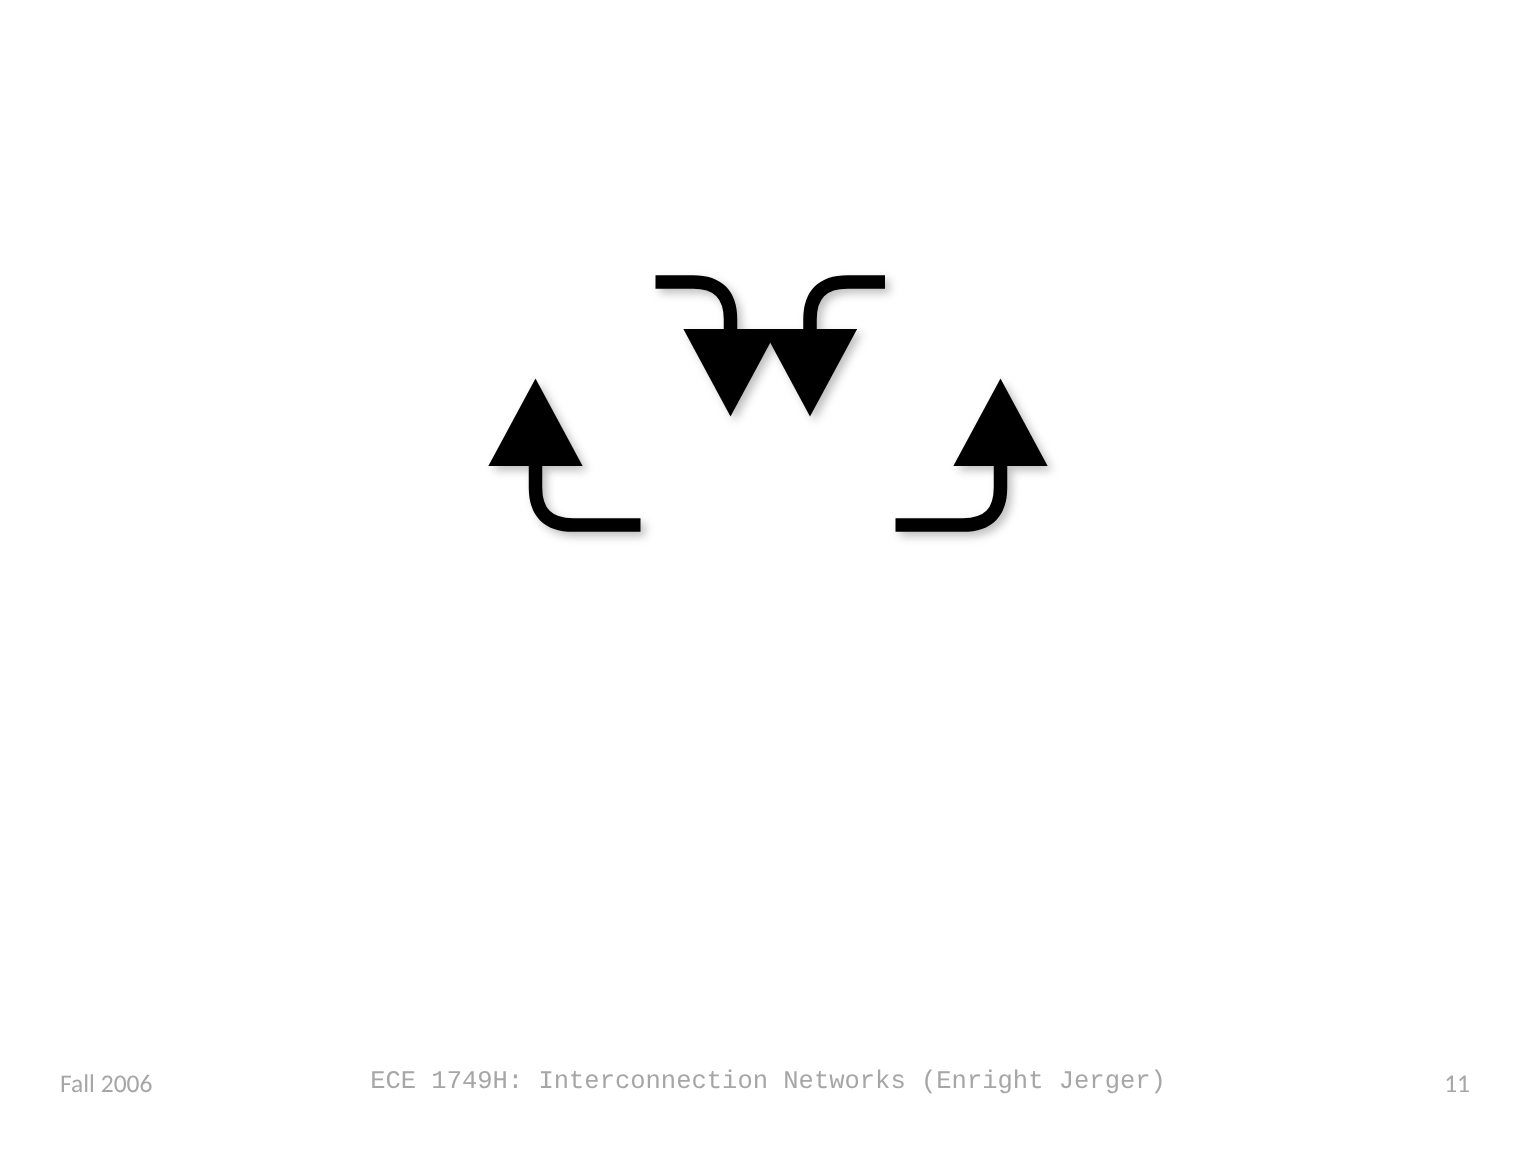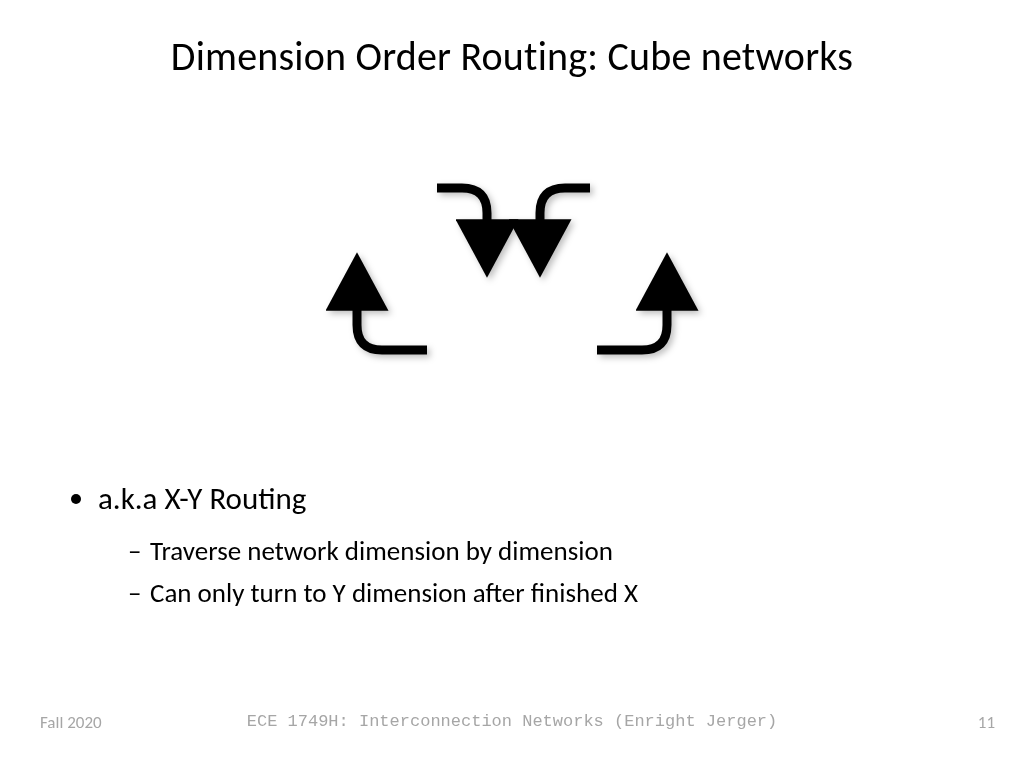--- a/index.html
+++ b/index.html
@@ -89,30 +89,29 @@
   }
   .footer .center {
     position: absolute;
     left: 0;
     width: 100%;
     text-align: center;
     font-family: Liberation Mono, monospace;
   }
   .footer .right {
     position: absolute;
-    right: 29px;
+    right: 44px;
     margin-left: 36px;
   }
 </style>
 </head>
 <body>
 
 <div class="slide">
 
-  <div class="title">Dimension Order Routing: Cube networks</div>
 
   <div class="diagram">
     <svg width="440" height="200" viewBox="0 0 440 200">
       <defs>
         <marker id="arrowhead" markerWidth="7" markerHeight="7" refX="3.2" refY="3.5" orient="auto" markerUnits="strokeWidth">
           <polygon points="0 0, 6.5 3.5, 0 7" fill="#000000"></polygon>
         </marker>
       </defs>
       <g fill="none" stroke="#000000" stroke-width="9" stroke-linecap="butt">
 
@@ -132,31 +131,20 @@
                  L 65 112" marker-end="url(#arrowhead)"></path>
 
         <path d="M 305 180
                  L 350 180
                  Q 375 180 375 155
                  L 375 112" marker-end="url(#arrowhead)"></path>
       </g>
     </svg>
   </div>
 
-  <div class="bullets">
-    <ul class="level1">
-      <li>
-        <span>a.k.a X-Y Routing</span>
-        <ul class="level2">
-          <li>Traverse network dimension by dimension</li>
-          <li>Can only turn to Y dimension after finished X</li>
-        </ul>
-      </li>
-    </ul>
-  </div>
 
   <div class="footer">
     <div class="center">ECE 1749H: Interconnection Networks (Enright Jerger)</div>
-    <div class="left">Fall 2020</div>
+    <div class="left">Fall 2006</div>
     <div class="right">11</div>
   </div>
 
 </div>
 
 </body></html>

